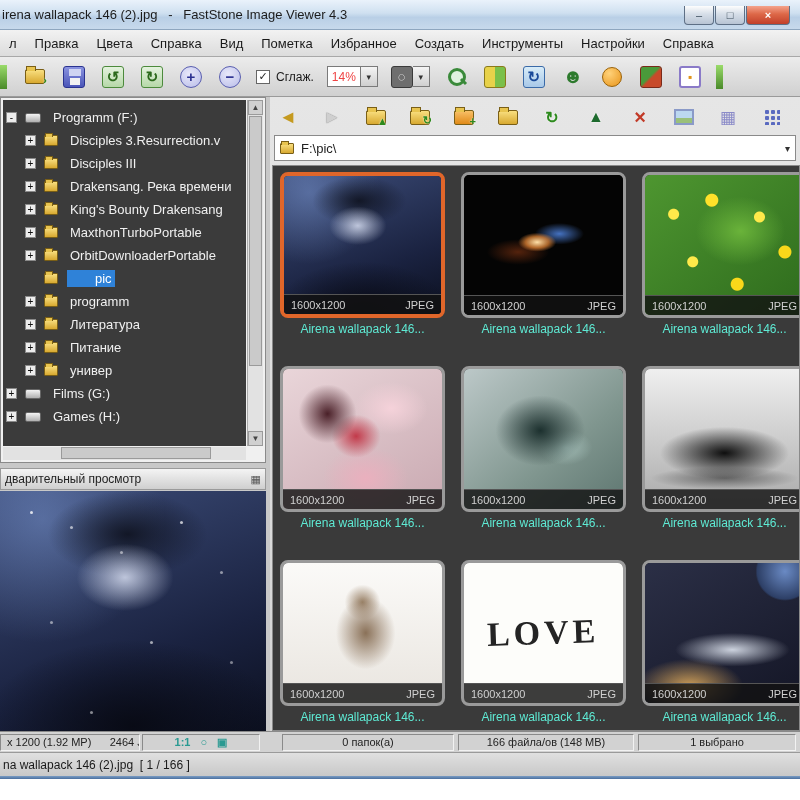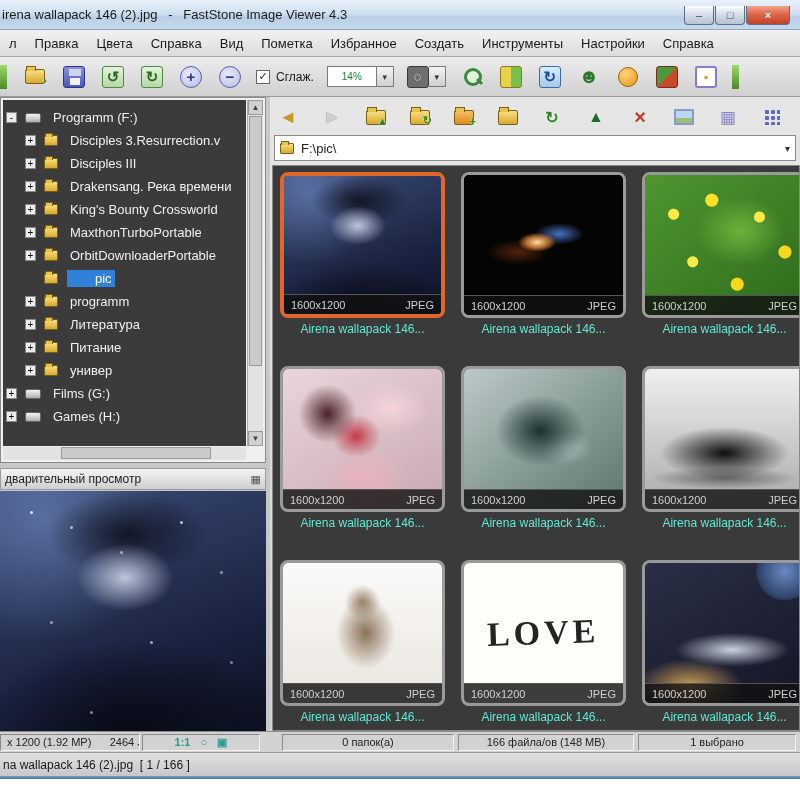--- a/index.html
+++ b/index.html
@@ -35,22 +35,22 @@
   .ic-save { background:linear-gradient(#8a93e0,#4a55b8); border:1px solid #2a3390; position:relative; }
   .ic-save::before { content:""; position:absolute; top:2px; left:5px; width:12px; height:7px; background:#cfd4f2; }
   .ic-save::after { content:""; position:absolute; bottom:2px; left:6px; width:10px; height:7px; background:#f2f2f2; }
   .ic-rot { background:linear-gradient(#e4f2de,#b6d8a8); border:1px solid #4c8a3c; color:#2c6a1c; }
   .ic-zoom { background:radial-gradient(circle at 40% 35%,#e8e8fa,#b8bce8); border:1px solid #5a5fb0;
     border-radius:50%; color:#2a2f90; }
   .checkbox { width:14px; height:14px; background:#fff; border:1px solid #666; font-size:11px; color:#222;
     display:flex; align-items:center; justify-content:center; flex:0 0 auto; }
   .tool-label { font-size:12px; color:#1a1a1a; margin-left:-7px;text-align:right; }
   .combo { display:flex; align-items:center; flex:0 0 auto; }
-  .combo-value { width:50px; height:21px; background:#fff; border:1px solid #7a7a7a; font-size:10px;
-    color:#15803d; display:flex; align-items:center; justify-content:center; }
+  .combo-value { width:34px; height:21px; background:#fff; border:1px solid #7a7a7a; font-size:12px;
+    color:#ef4444; display:flex; align-items:center; justify-content:center; }
   .combo-arrow { width:17px; height:21px; border:1px solid #7a7a7a; border-left:none;
     background:linear-gradient(#f4f4f4,#cfcfcf); font-size:9px; color:#333;
     display:flex; align-items:center; justify-content:center; }
   .ic-select { background:#6e6e6e; border:1px solid #3a3a3a; color:#fff; font-size:13px; }
   .ic-magnifier { position:relative; width:20px; height:20px; }
   .ic-magnifier::before { content:""; position:absolute; left:2px; top:1px; width:12px; height:12px;
     border:3px solid #3a8a3a; border-radius:50%; background:#dff2df; }
   .ic-magnifier::after { content:""; position:absolute; left:14px; top:13px; width:7px; height:3px;
     background:#3a8a3a; transform:rotate(45deg); }
   .ic-compare { background:linear-gradient(90deg,#e8d24a 50%,#7ac04a 50%); border:1px solid #8a7a1a; }
@@ -341,21 +341,21 @@
 
             <div class="tree-row lvl1">
               <span class="exp">+</span>
               <span class="tree-ic ic-folder"></span>
               <span class="tree-label">Drakensang. Река времени</span>
             </div>
 
             <div class="tree-row lvl1">
               <span class="exp">+</span>
               <span class="tree-ic ic-folder"></span>
-              <span class="tree-label">King's Bounty Crossworld</span>
+              <span class="tree-label">King's Bounty Drakensang</span>
             </div>
 
             <div class="tree-row lvl1">
               <span class="exp">+</span>
               <span class="tree-ic ic-folder"></span>
               <span class="tree-label">MaxthonTurboPortable</span>
             </div>
 
             <div class="tree-row lvl1">
               <span class="exp">+</span>

